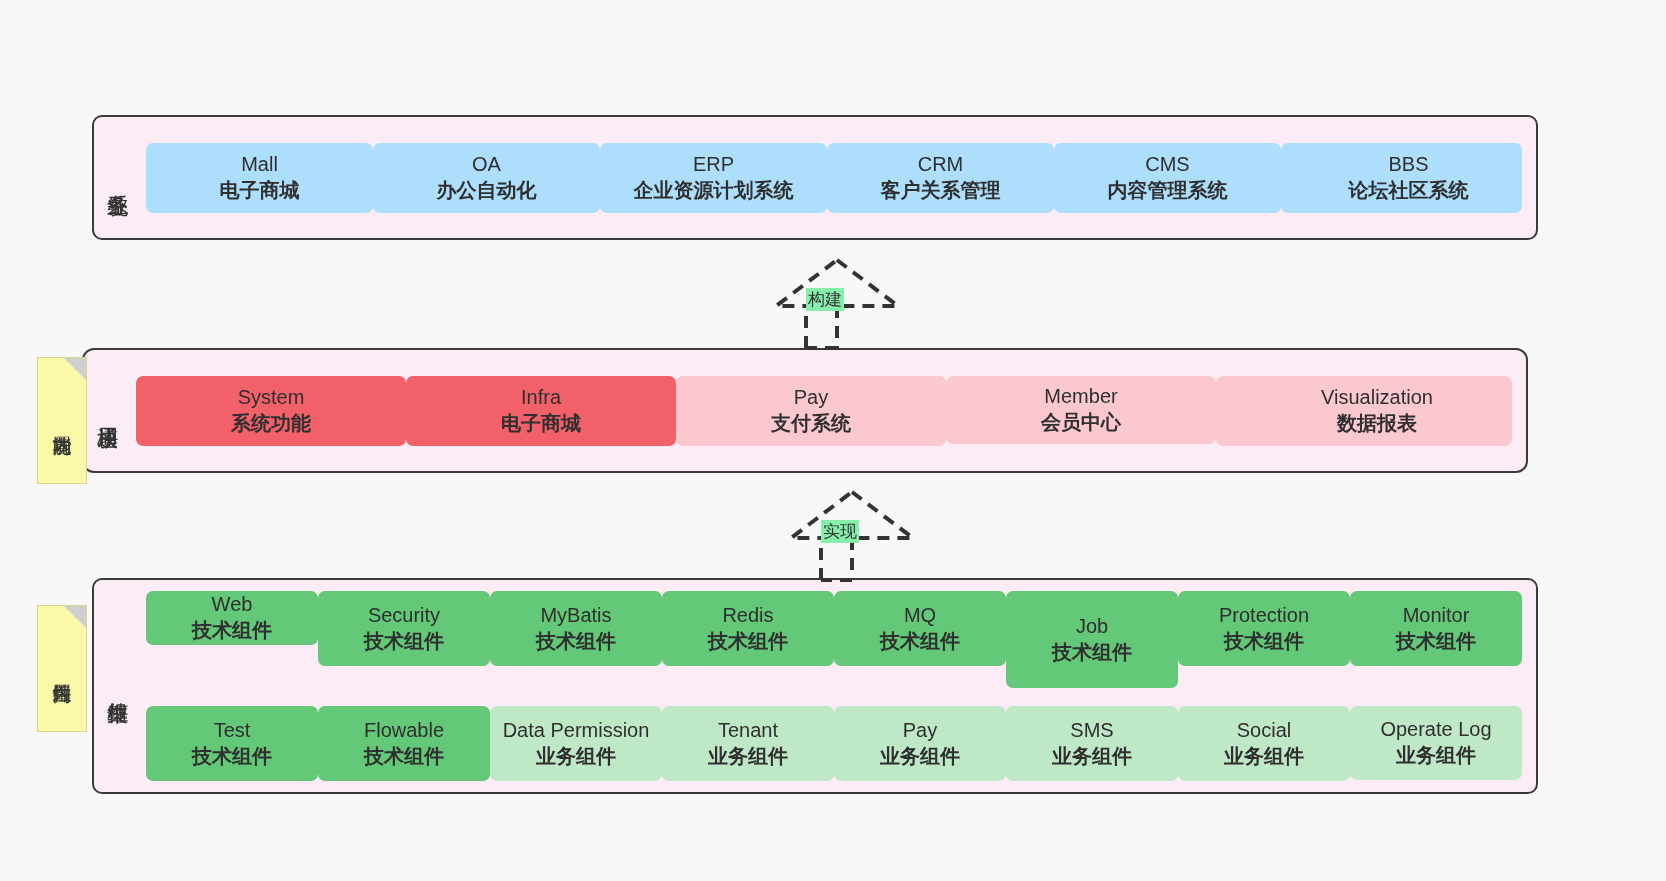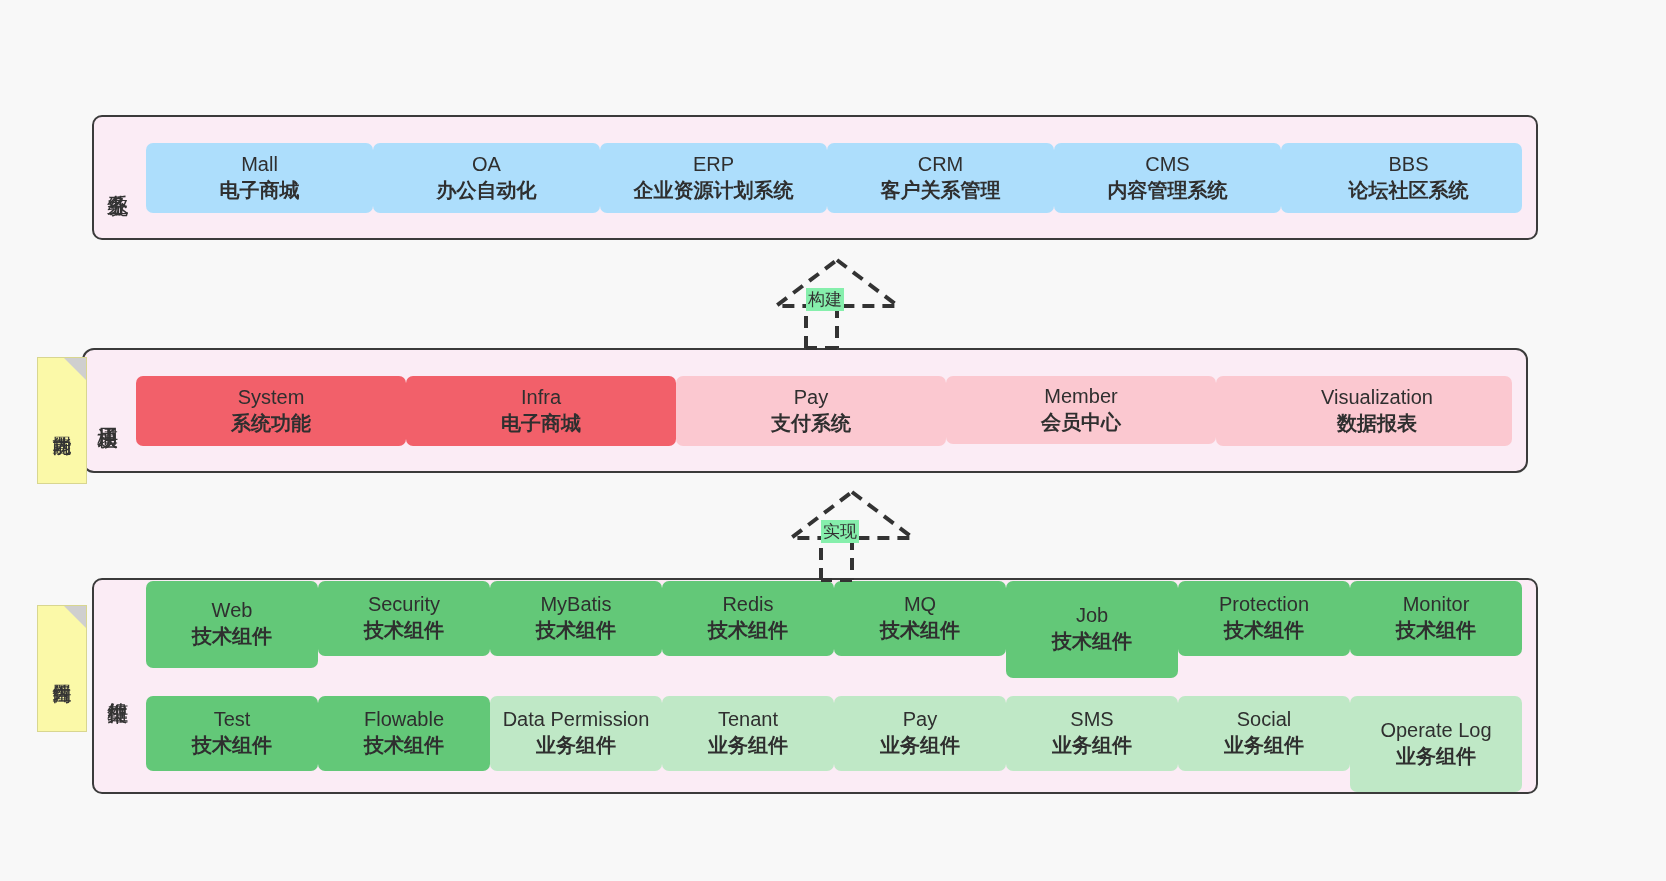--- a/index.html
+++ b/index.html
@@ -216,21 +216,21 @@
   <div class="note" style="left:37px; top:605px; width:50px; height:127px;">
     <span class="fold"></span>
     <span>内置组件</span>
   </div>
 
   <div class="layer" id="layer-2" style="left:92px; top:578px; width:1446px; height:216px;">
     <div class="layer-title">框架组件</div>
     <div class="layer-body">
 
       <div class="row">
-        <div class="cell c-green" style="height:87px;align-items:center;">
+        <div class="cell c-green" style="height:54px;align-items:center;">
           <span class="t1">Web</span>
           <span class="t2">技术组件</span>
         </div>
         <div class="cell c-green" style="height:75px;">
           <span class="t1">Security</span>
           <span class="t2">技术组件</span>
         </div>
         <div class="cell c-green" style="height:75px;">
           <span class="t1">MyBatis</span>
           <span class="t2">技术组件</span>
@@ -279,21 +279,21 @@
           <span class="t2">业务组件</span>
         </div>
         <div class="cell c-lightgreen" style="height:75px;">
           <span class="t1">SMS</span>
           <span class="t2">业务组件</span>
         </div>
         <div class="cell c-lightgreen" style="height:75px;">
           <span class="t1">Social</span>
           <span class="t2">业务组件</span>
         </div>
-        <div class="cell c-lightgreen" style="height:96px;">
+        <div class="cell c-lightgreen" style="height:74px;">
           <span class="t1">Operate Log</span>
           <span class="t2">业务组件</span>
         </div>
       </div>
 
     </div>
   </div>
 
 </div>
 

